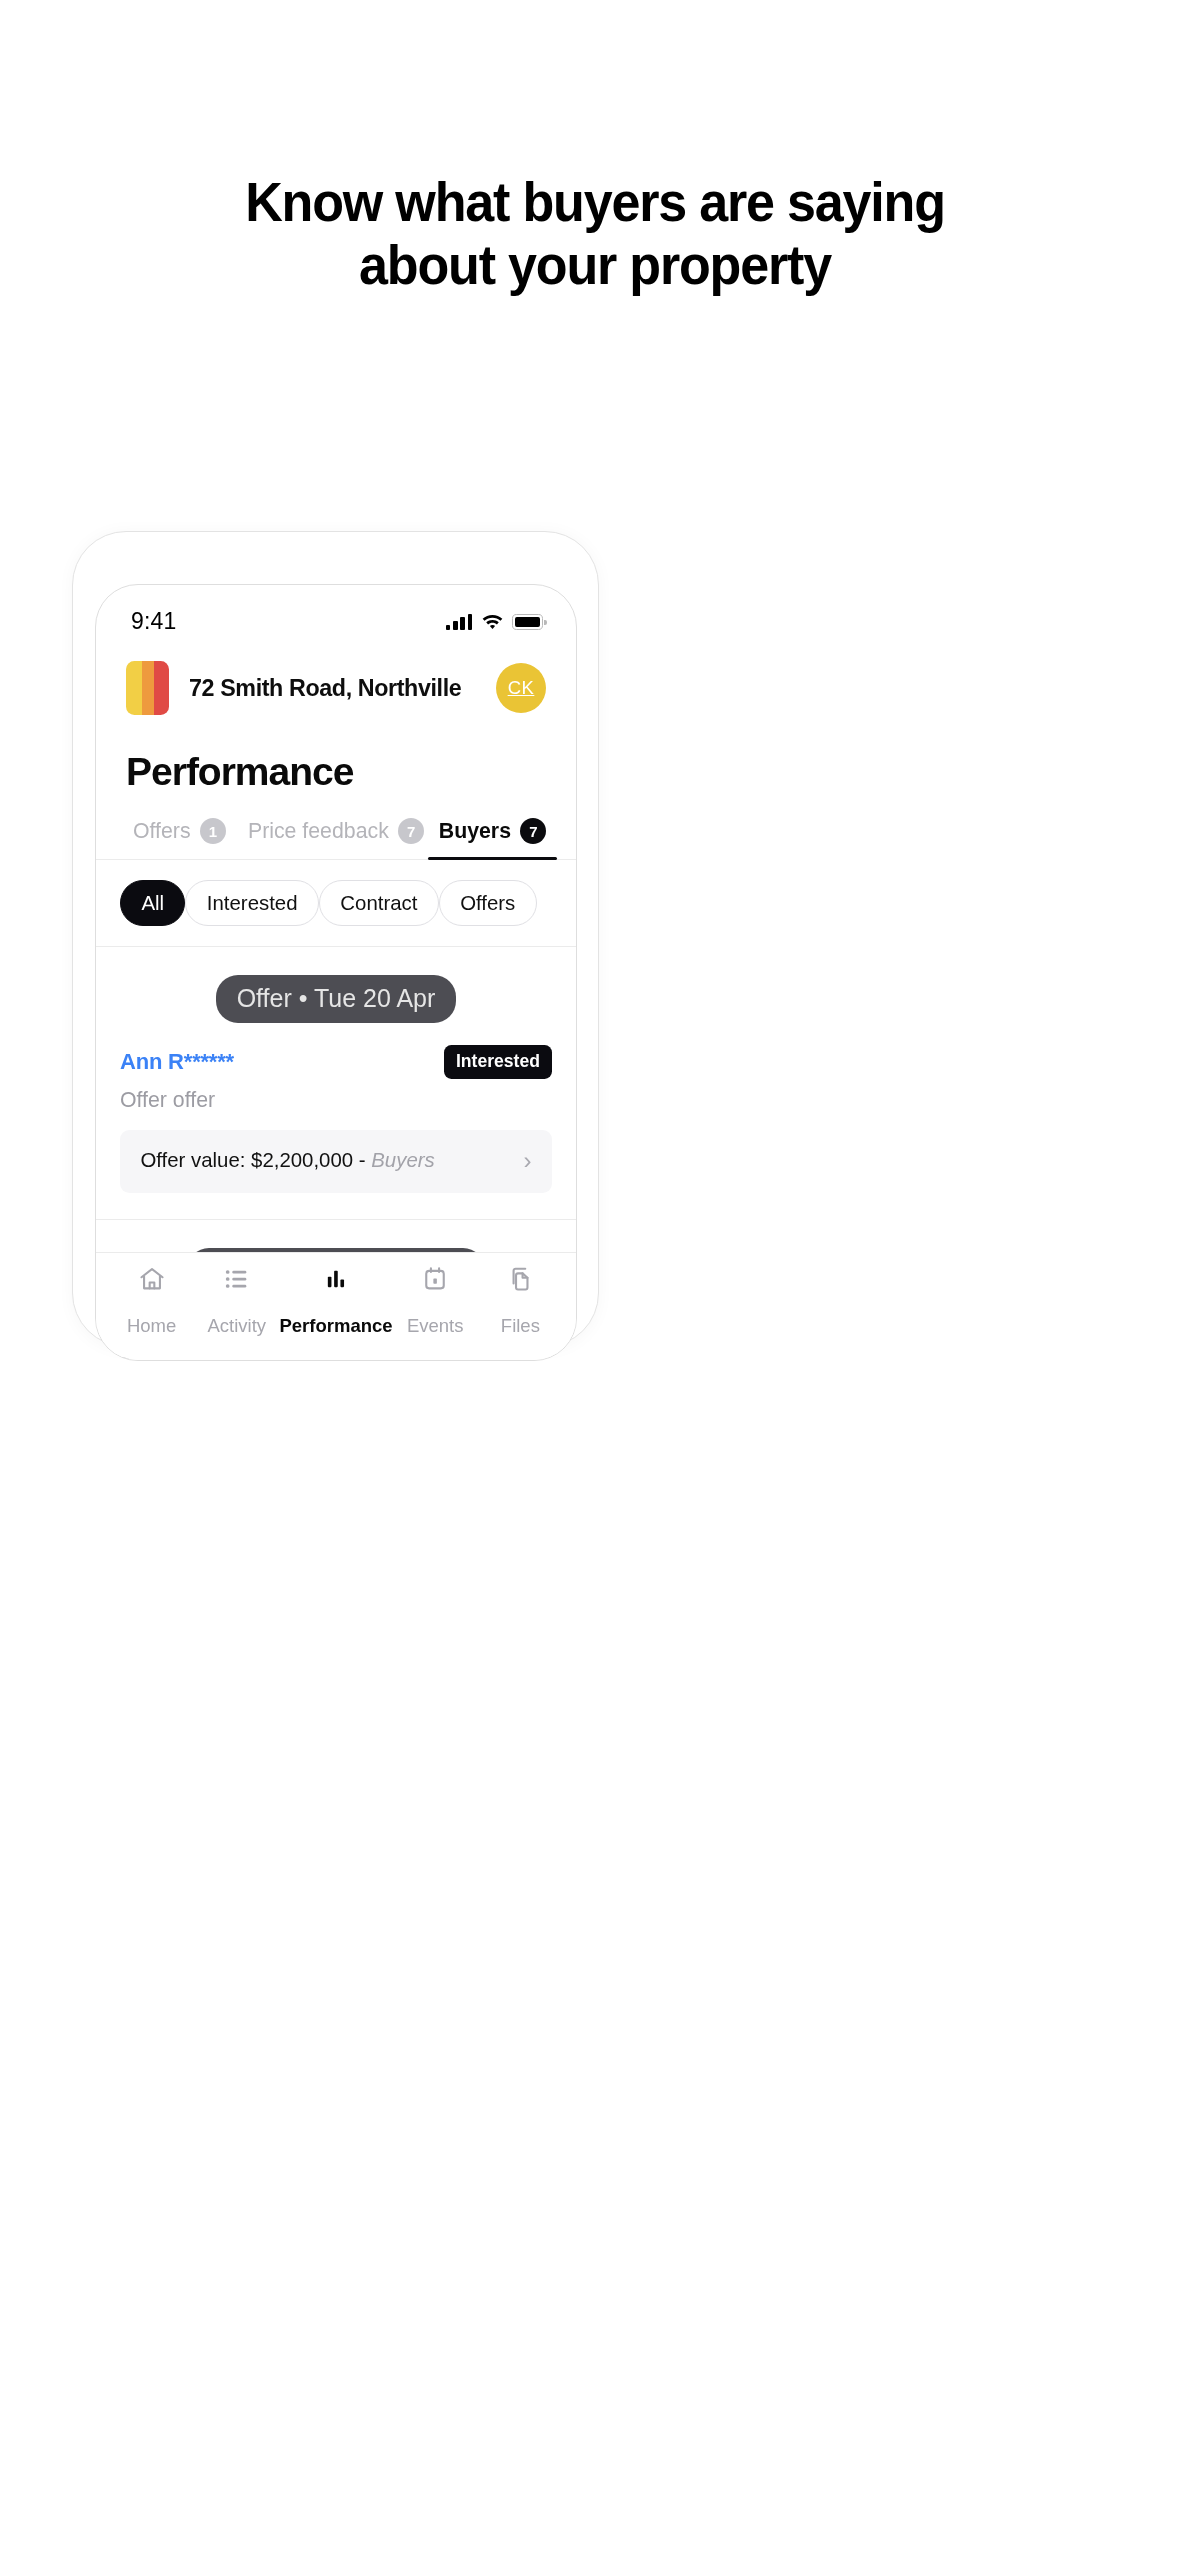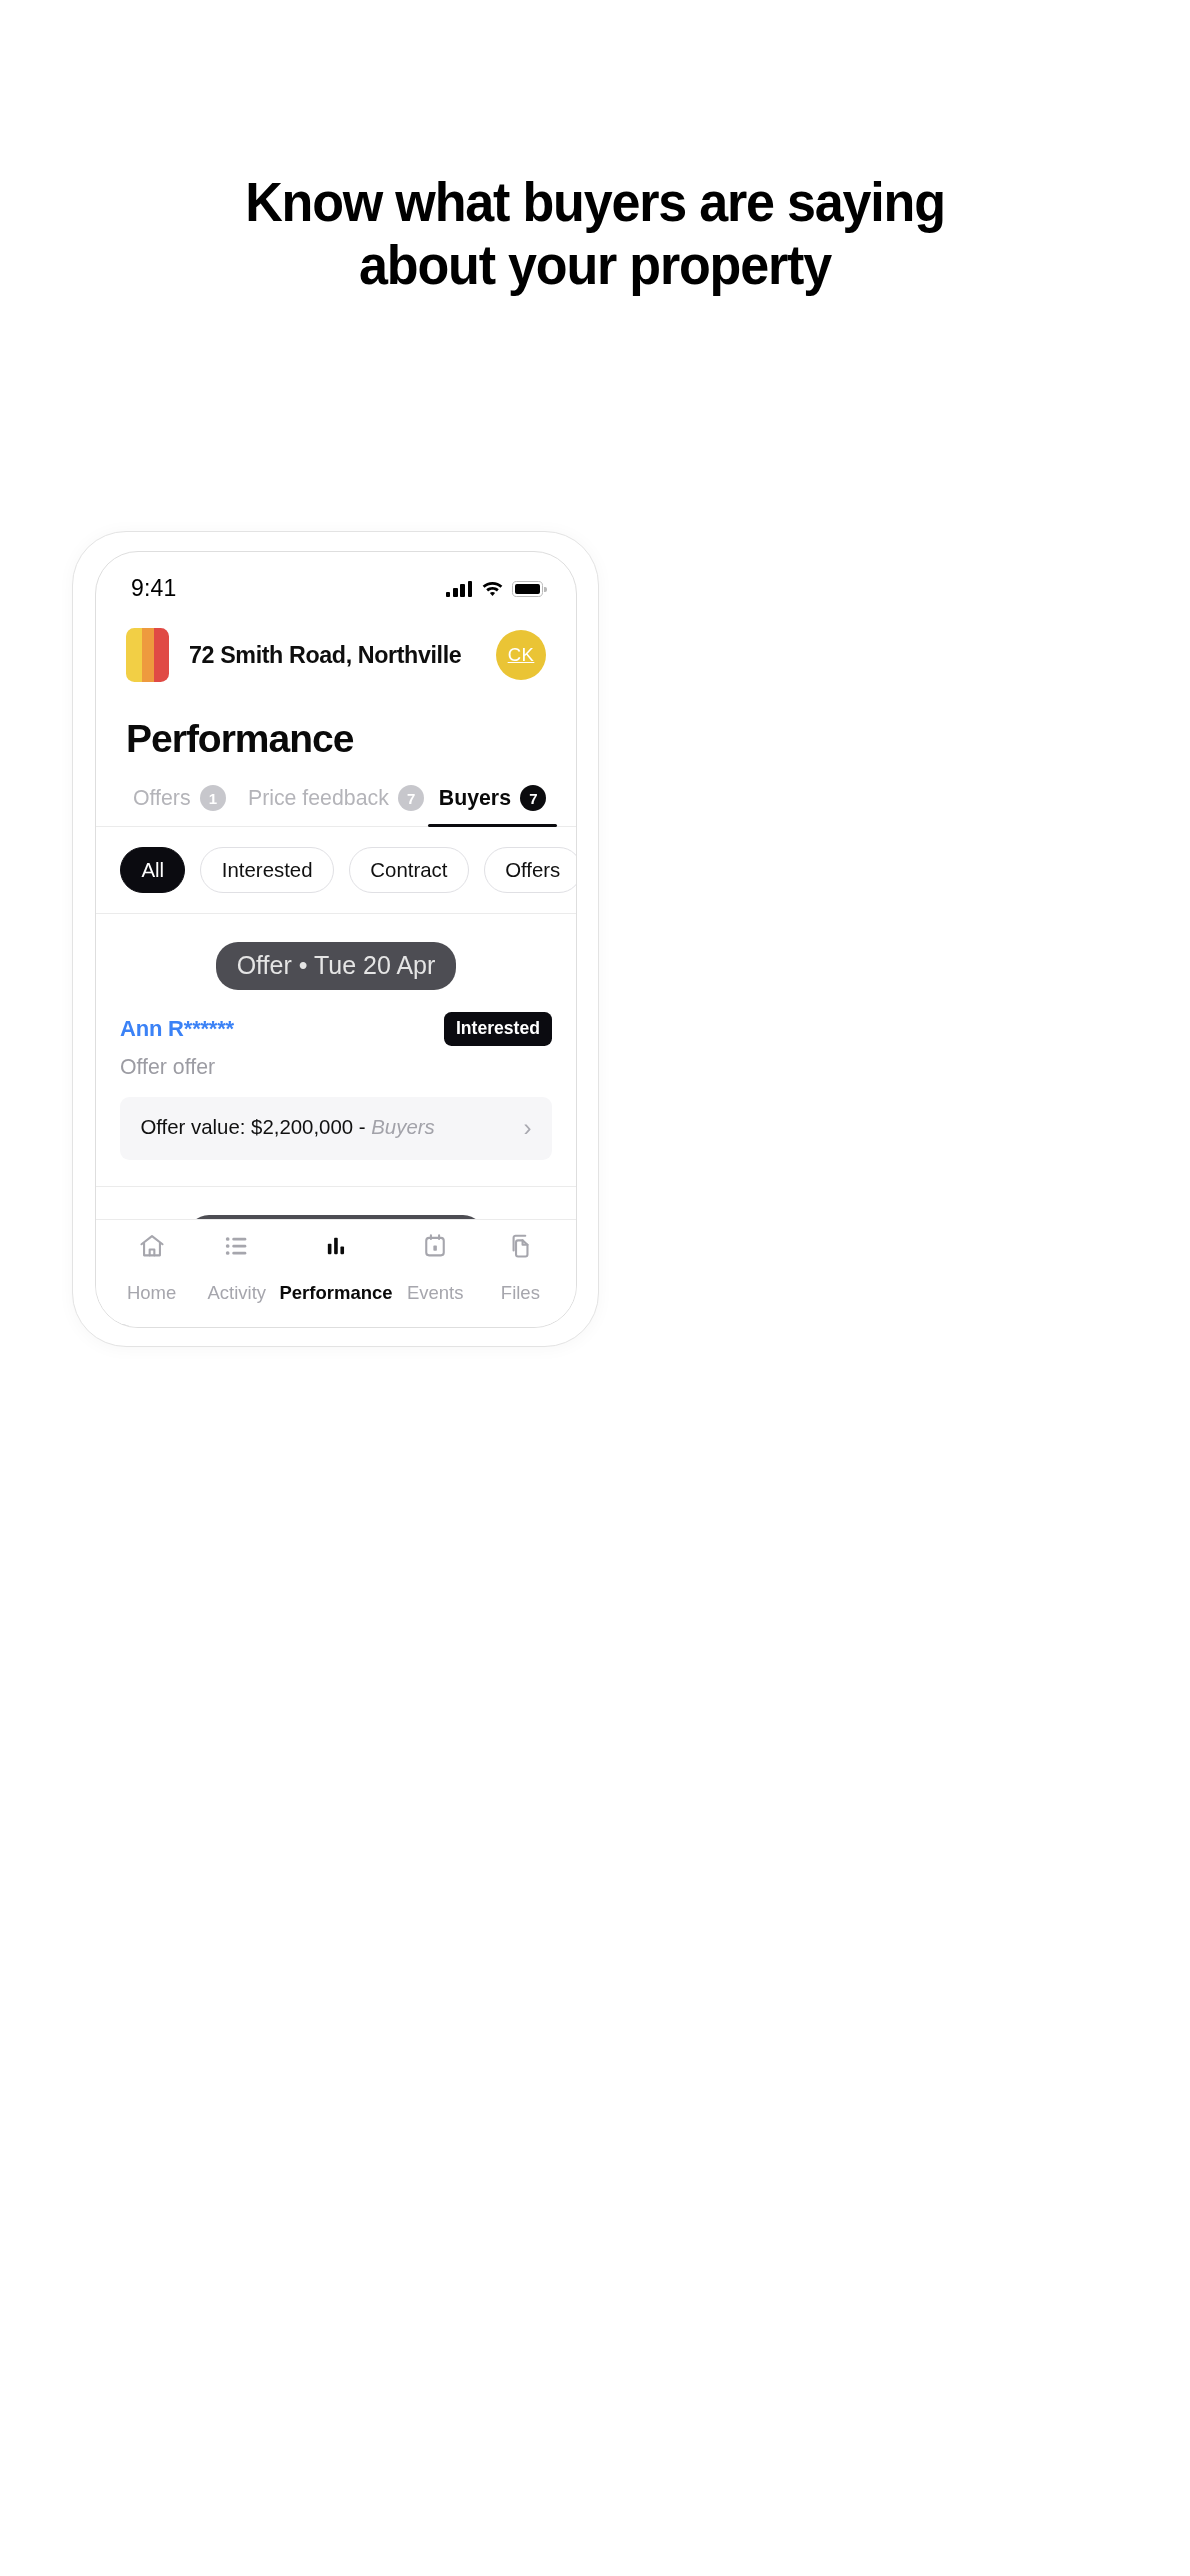--- a/index.html
+++ b/index.html
@@ -35,21 +35,21 @@
     width: 527px;
     height: 816px;
     border: 1.9px solid #e3e3e3;
     border-radius: 54px;
     background: #ffffff;
     box-shadow: 0 1.9px 16.7px rgba(0,0,0,0.035);
   }
   .phone-screen {
     position: absolute;
     left: 95px;
-    top: 551px;
+    top: 584px;
     width: 482px;
     height: 777px;
     border: 1.4px solid #dedede;
     border-radius: 43px;
     background: #ffffff;
     overflow: hidden;
   }
 
   
   .statusbar {
@@ -155,21 +155,20 @@
   }
   .tab.active .badge { background: #0b0b0e; }
   .tab.active::after {
     content: ""; position: absolute; left: 3.7px; right: 3.7px; bottom: -1.4px;
     height: 3.7px; background: #0b0b0e; border-radius: 1.9px;
   }
 
   
   .chips {
     display: flex;
-    gap: 15px;
     padding: 20.4px 0 20.4px 24px;
     border-bottom: 1.4px solid #ebebeb;
     overflow: hidden;
     align-items: center;
   }
   .chip {
     border: 1.4px solid #e0e0e4;
     border-radius: 24px;
     padding: 10.2px 20.4px;
     font-size: 20.4px;

